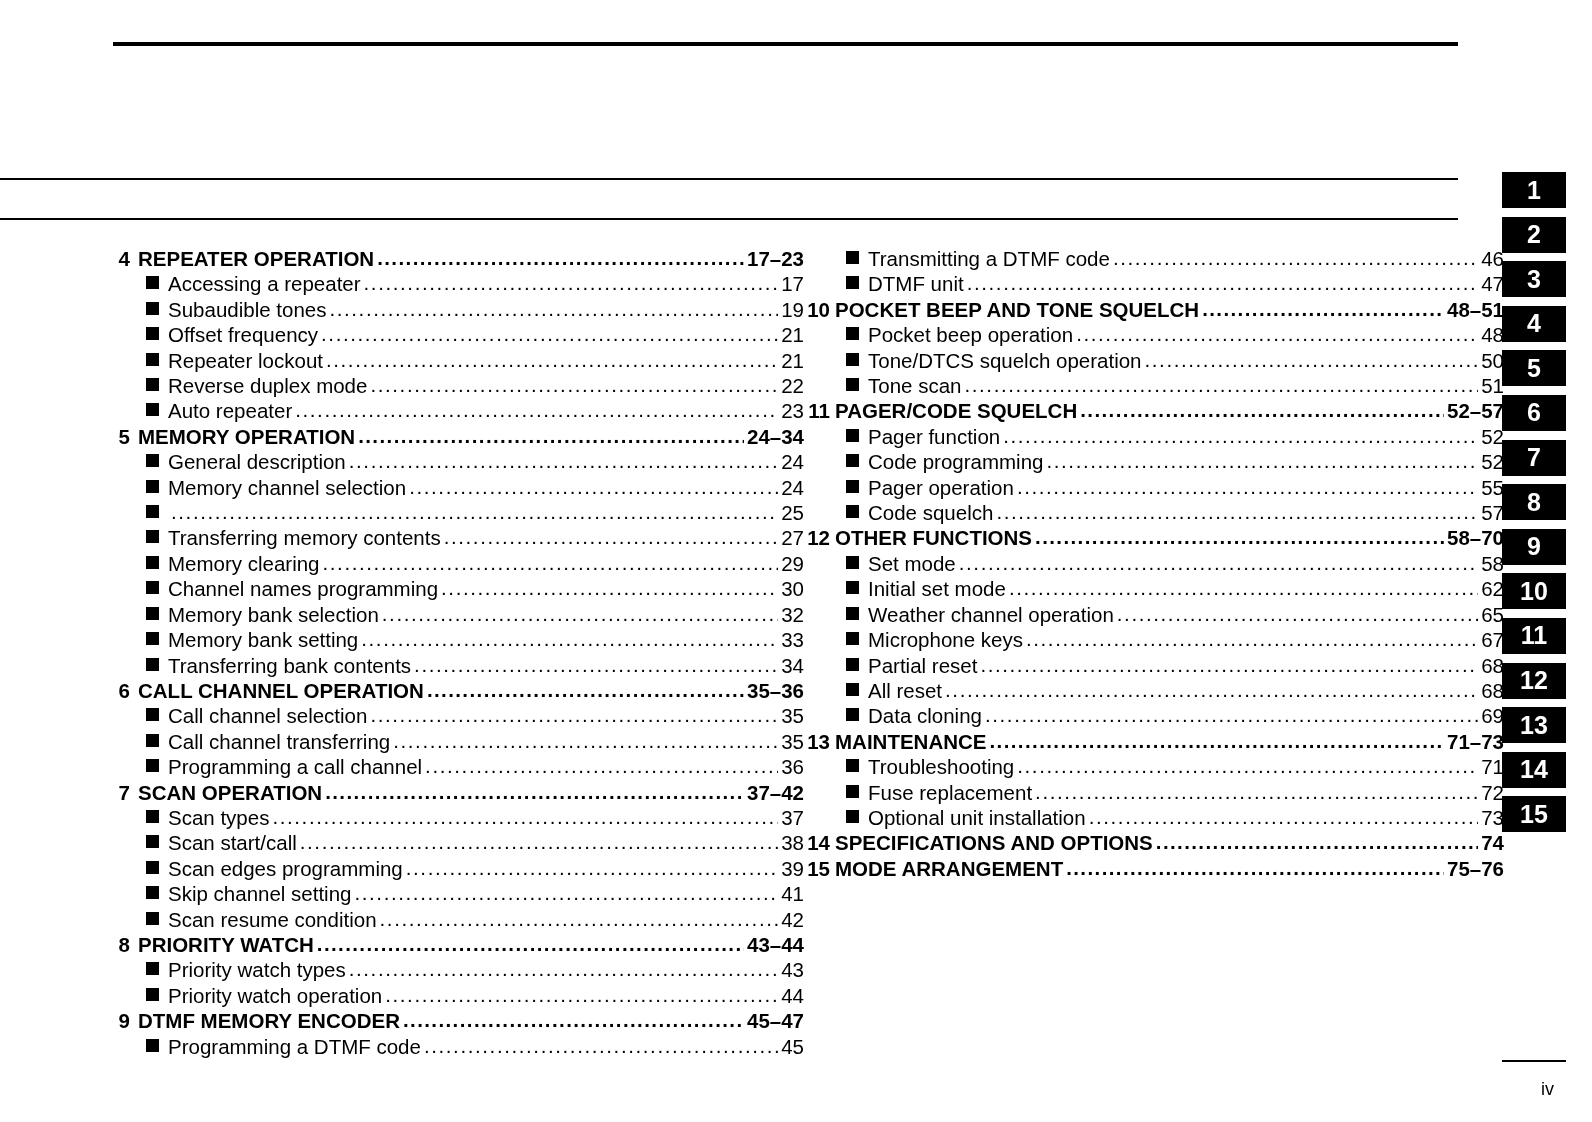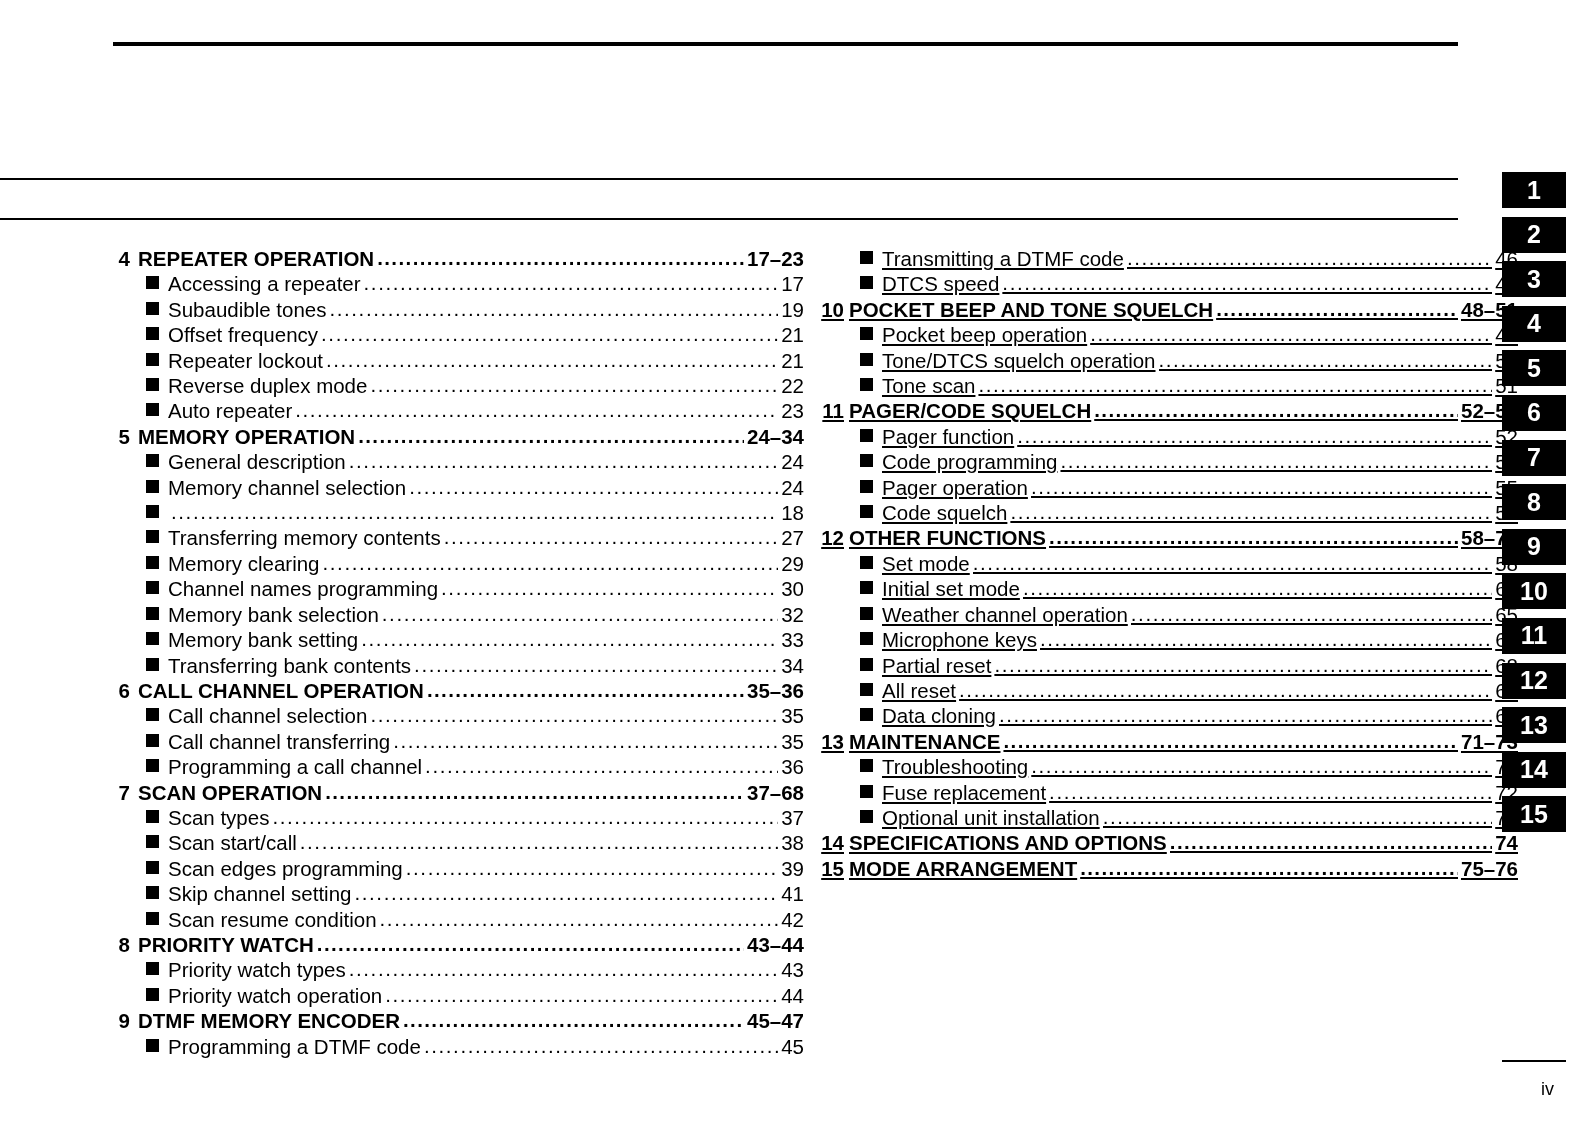--- a/index.html
+++ b/index.html
@@ -49,21 +49,21 @@
     left: 0;
     width: 1458px;
     display: flex;
     gap: 0px;
   }
   .col {
     width: 700px;
     padding-left: 0px;
   }
   .col-left { margin-left: 104px; }
-  .col-right { margin-left: 14px; text-decoration: underline; }
+  .col-right { margin-left: 0; }
 
   .entry {
     display: flex;
     align-items: baseline;
     font-size: 20.5px;
     line-height: 25.4px;
     white-space: nowrap;
   }
   .entry.chapter {
     font-weight: bold;
@@ -208,21 +208,21 @@
       </div>
       <div class="entry">
         <span class="bullet"></span>
         <span class="label">Memory channel selection</span>
         <span class="dots">..........................................................................................</span>
         <span class="pages">24</span>
       </div>
       <div class="entry">
         <span class="bullet"></span>
         <span class="dots">..........................................................................................</span>
-        <span class="pages">18</span>
+        <span class="pages">25</span>
       </div>
       <div class="entry">
         <span class="bullet"></span>
         <span class="label">Transferring memory contents</span>
         <span class="dots">..........................................................................................</span>
         <span class="pages">27</span>
       </div>
       <div class="entry">
         <span class="bullet"></span>
         <span class="label">Memory clearing</span>
@@ -274,21 +274,21 @@
       <div class="entry">
         <span class="bullet"></span>
         <span class="label">Programming a call channel</span>
         <span class="dots">..........................................................................................</span>
         <span class="pages">36</span>
       </div>
       <div class="entry chapter">
         <span class="num">7</span>
         <span class="label">SCAN OPERATION</span>
         <span class="dots">..........................................................................................</span>
-        <span class="pages">37–68</span>
+        <span class="pages">37–42</span>
       </div>
       <div class="entry">
         <span class="bullet"></span>
         <span class="label">Scan types</span>
         <span class="dots">..........................................................................................</span>
         <span class="pages">37</span>
       </div>
       <div class="entry">
         <span class="bullet"></span>
         <span class="label">Scan start/call</span>
@@ -346,21 +346,21 @@
     </div>
   <div class="col col-right">
       <div class="entry">
         <span class="bullet"></span>
         <span class="label">Transmitting a DTMF code</span>
         <span class="dots">..........................................................................................</span>
         <span class="pages">46</span>
       </div>
       <div class="entry">
         <span class="bullet"></span>
-        <span class="label">DTCS speed</span>
+        <span class="label">DTMF unit</span>
         <span class="dots">..........................................................................................</span>
         <span class="pages">47</span>
       </div>
       <div class="entry chapter">
         <span class="num">10</span>
         <span class="label">POCKET BEEP AND TONE SQUELCH</span>
         <span class="dots">..........................................................................................</span>
         <span class="pages">48–51</span>
       </div>
       <div class="entry">

